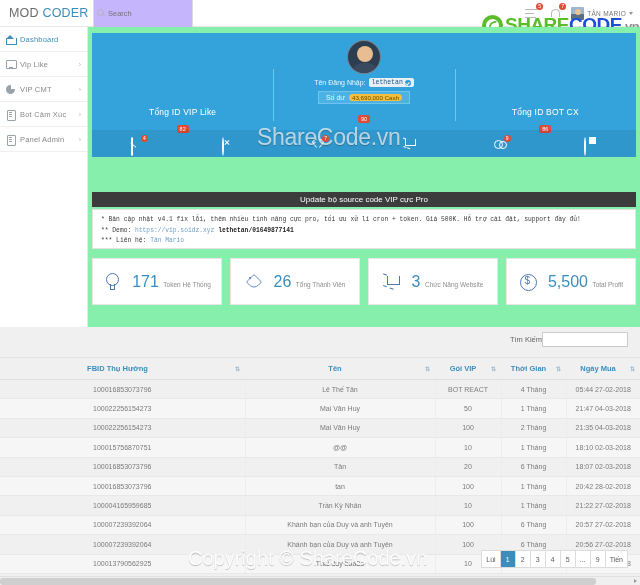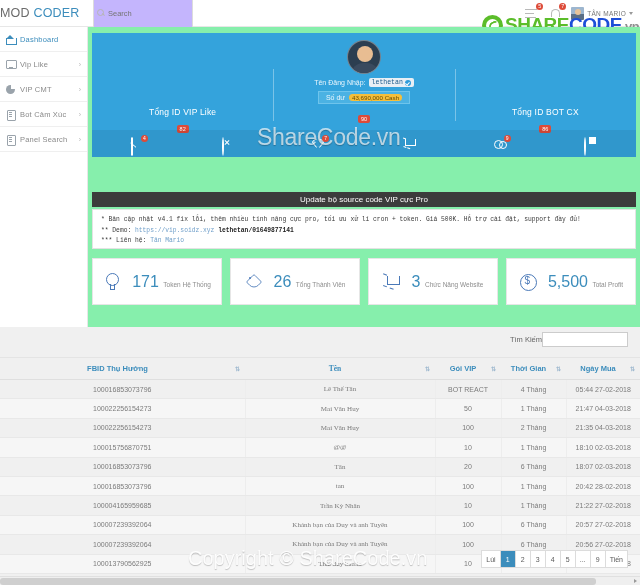--- a/index.html
+++ b/index.html
@@ -11,21 +11,21 @@
   }
   #app { position: relative; width: 640px; height: 585px; }
 
   
   .topbar {
     position: absolute; top: 0; left: 0; width: 640px; height: 27px;
     background: #ffffff; border-bottom: 1px solid #e7e7e7;
     display: flex; align-items: center;
   }
   .brand {
-    width: 88px; 
+    width: 88px; padding-left: 9px;
     font-size: 12.5px; letter-spacing: .2px; color: #6b6b6b; white-space: nowrap;
   }
   .brand .b2 { color: #3c8dbc; }
   .searchbox {
     margin-left: 5px; width: 100px; height: 31px;
     border: 1px solid #dcdcdc; background: #c4b5fd;
     display: flex; align-items: center; padding: 0 3px;
   }
   .searchbox .sicon { width: 9px; height: 9px; flex: 0 0 9px; position: relative; }
   .searchbox .sicon::before {
@@ -387,21 +387,21 @@
   }
   tbody td {
     font-size: 7px; color: #7b7b7b; height: 19.4px;
     border-bottom: 1px solid #e8e8e8; border-right: 1px solid #ededed;
     text-align: center; white-space: nowrap;
   }
   tbody td:last-child { border-right: 0; }
   tbody tr:nth-child(even) { background: #f6f6f6; }
   tbody tr:nth-child(odd) { background: #f0f0f0; }
   .col-fbid { width: 245px; }
-  .col-ten  { width: 190px; font-family: Liberation Serif, serif; }
+  .col-ten  { width: 190px; }
   .col-goi  { width: 66px; }
   .col-tg   { width: 65px; }
   .col-ngay { width: 74px; }
 
   
   .pager {
     position: absolute; right: 12px; bottom: 17px;
     display: flex; border: 1px solid #dcdcdc; background: #fff;
   }
   .pg {
@@ -489,21 +489,21 @@
       <span class="lbl">VIP CMT</span>
       <span class="arrow">›</span>
     </div>
     <div class="side-item">
       <span class="si-icon ico-doc"></span>
       <span class="lbl">Bot Cảm Xúc</span>
       <span class="arrow">›</span>
     </div>
     <div class="side-item">
       <span class="si-icon ico-doc"></span>
-      <span class="lbl">Panel Search</span>
+      <span class="lbl">Panel Admin</span>
       <span class="arrow">›</span>
     </div>
   </div>
 
   <div class="content">
 
     <div class="banner">
       <div class="banner-profile">
         <div class="avatar-lg"></div>
         <div class="login-row">

